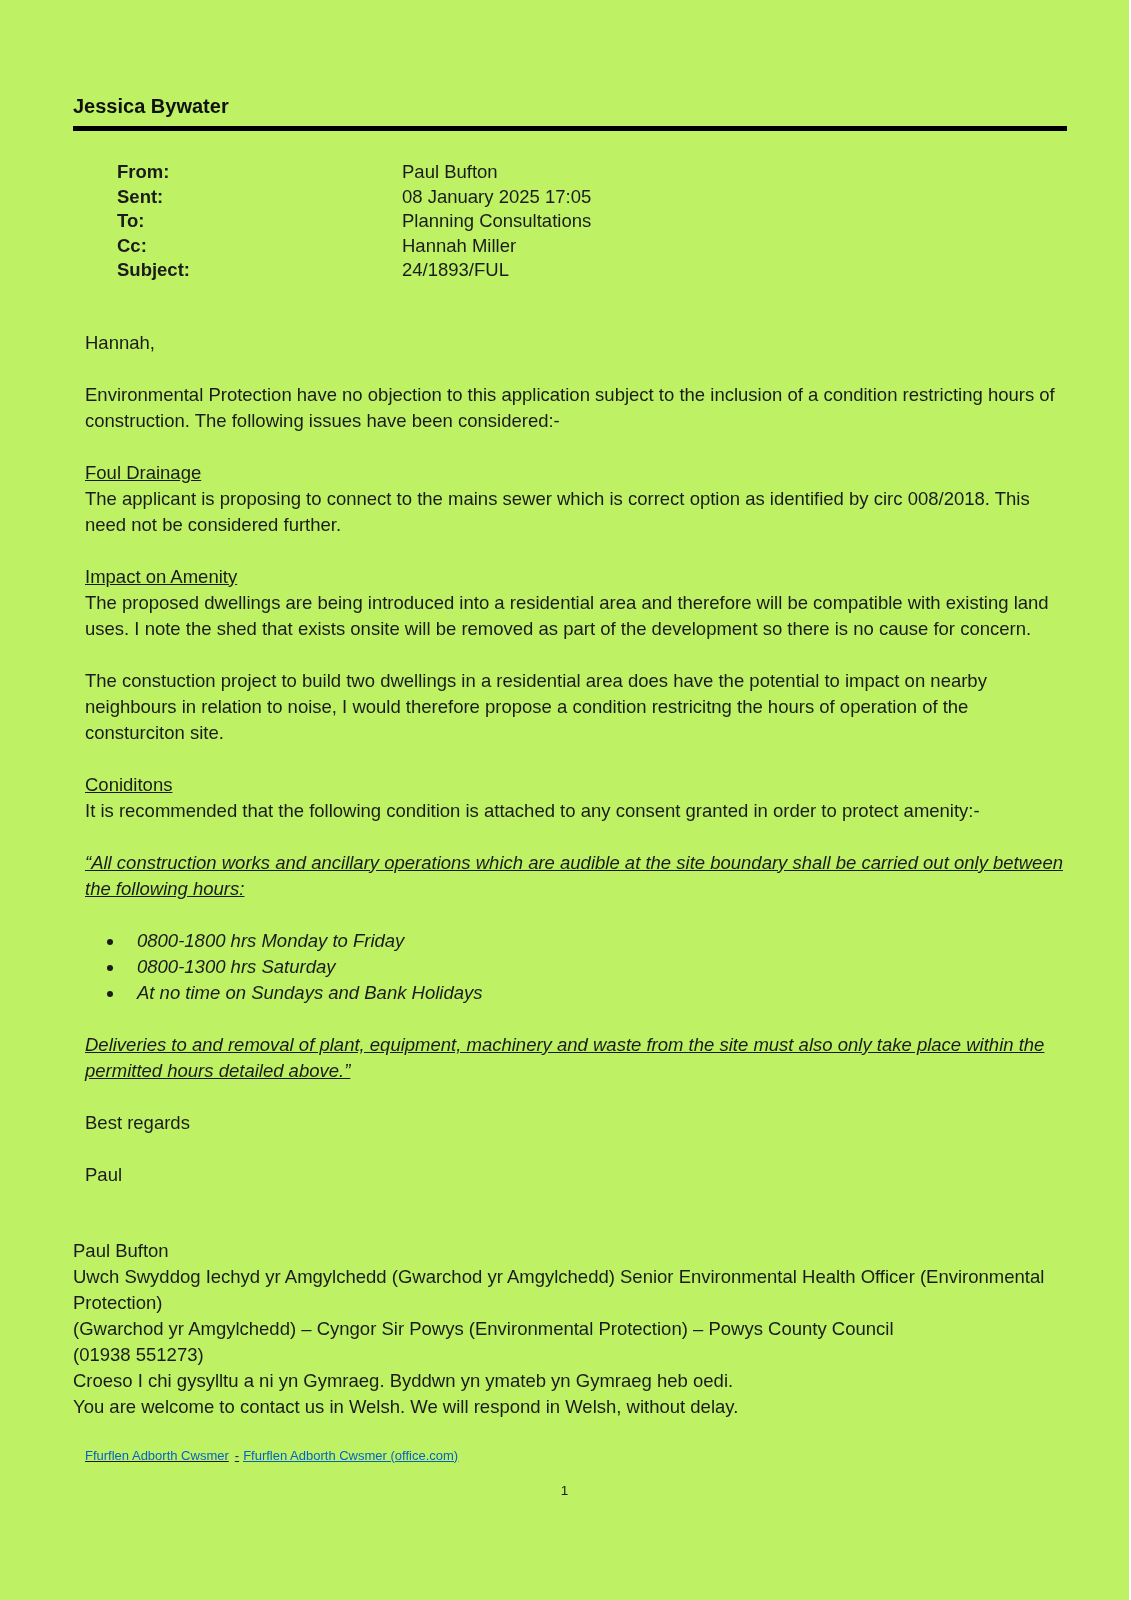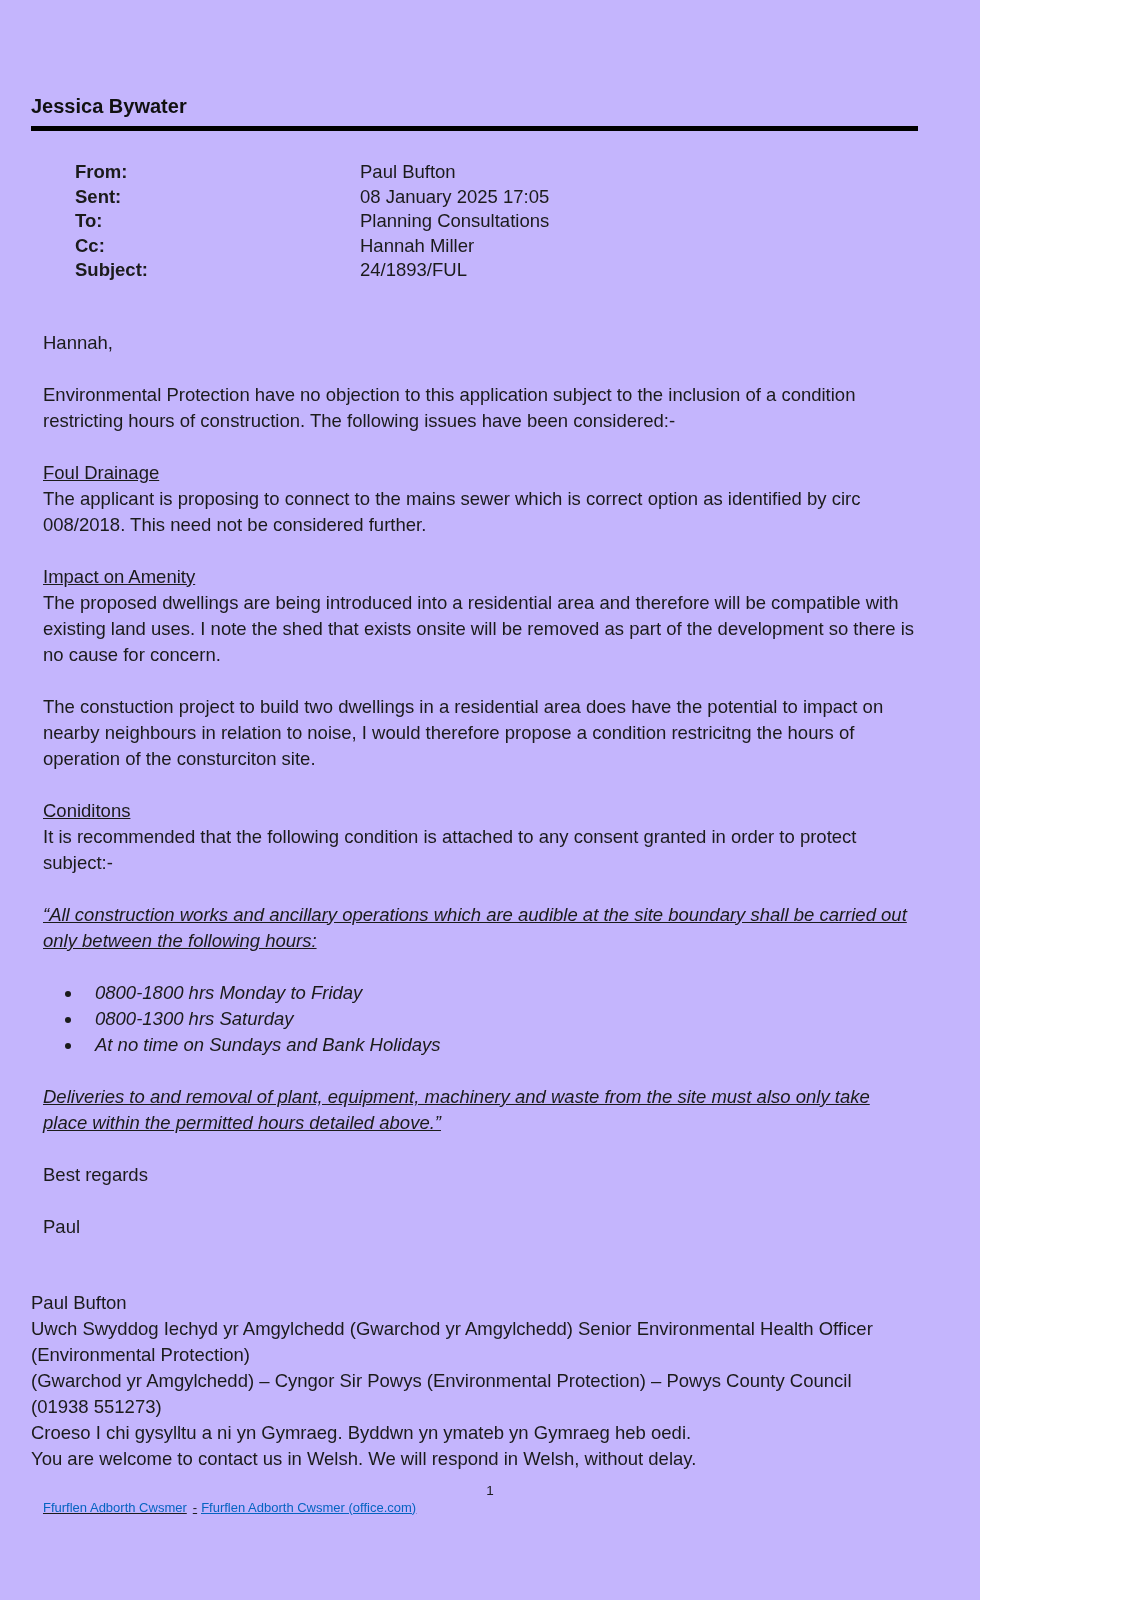--- a/index.html
+++ b/index.html
@@ -2,25 +2,25 @@
 <html><head>
 <meta charset="utf-8">
 <style>
   html, body {
     margin: 0;
     padding: 0;
     background: #ffffff;
   }
   .page {
     position: relative;
-    width: 980px;
+    width: 1129px;
     min-height: 1600px;
     box-sizing: border-box;
-    background: #c4b5fd;
-    padding: 93px 62px 30px 31px;
+    background: #bef264;
+    padding: 93px 62px 30px 73px;
     font-family: "Liberation Sans", sans-serif;
     font-size: 18.5px;
     line-height: 26px;
     color: #1b1b1b;
   }
   .doc-header {
     border-bottom: 5px solid #000000;
     margin-bottom: 29px;
   }
   .doc-title {
@@ -126,21 +126,21 @@
 
     <p class="section-heading">Foul Drainage</p>
     <p>The applicant is proposing to connect to the mains sewer which is correct option as identified by circ 008/2018.  This need not be considered further.</p>
 
     <p class="section-heading">Impact on Amenity</p>
     <p>The proposed dwellings are being introduced into a residential area and therefore will be compatible with existing land uses.  I note the shed that exists onsite will be removed as part of the development so there is no cause for concern.</p>
 
     <p>The constuction project to build two dwellings in a residential area does have the potential to impact on nearby neighbours in relation to noise, I would therefore propose a condition restricitng the hours of operation of the consturciton site.</p>
 
     <p class="section-heading">Coniditons</p>
-    <p>It is recommended that the following condition is attached to any consent granted in order to protect subject:-</p>
+    <p>It is recommended that the following condition is attached to any consent granted in order to protect amenity:-</p>
 
     <p class="italic">“All construction works and ancillary operations which are audible at the site boundary shall be carried out only between the following hours:</p>
 
     <ul class="bullets">
       <li>0800-1800 hrs Monday to Friday</li>
       <li>0800-1300 hrs Saturday</li>
       <li>At no time on Sundays and Bank Holidays</li>
     </ul>
 
     <p class="italic">Deliveries to and removal of plant, equipment, machinery and waste from the site must also only take place within the permitted hours detailed above.”</p>

